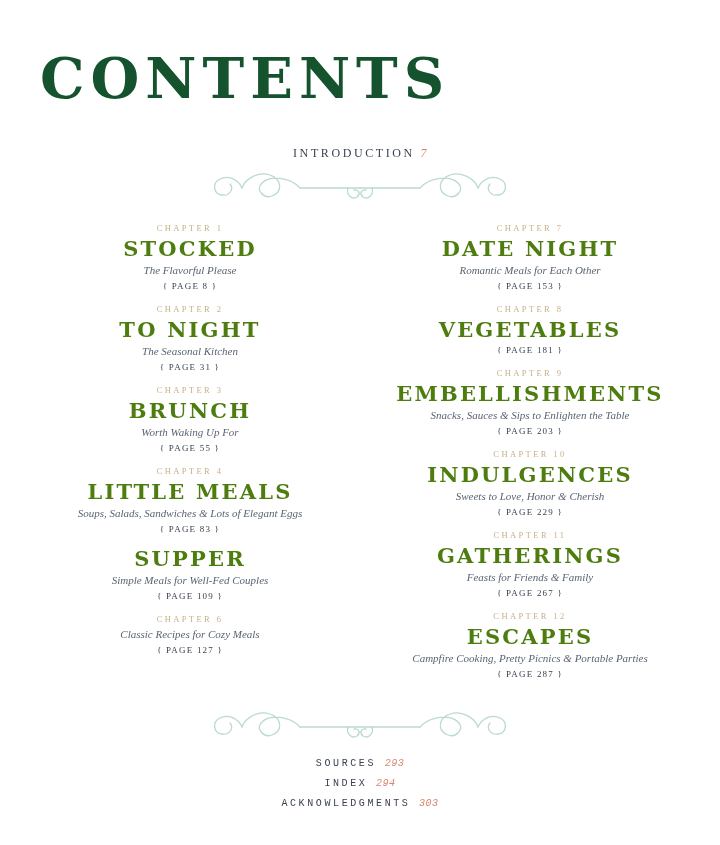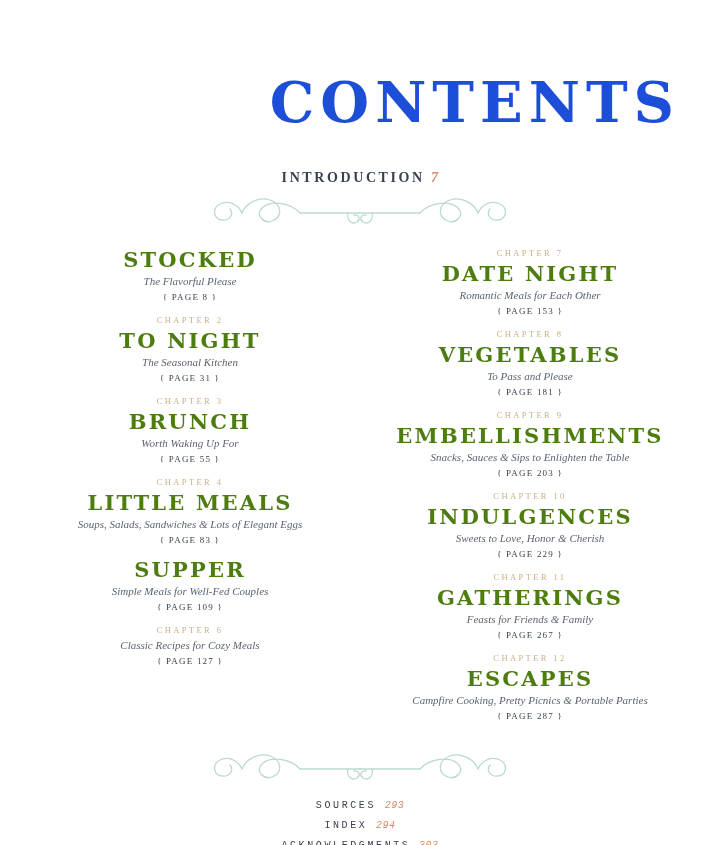--- a/index.html
+++ b/index.html
@@ -17,40 +17,39 @@
   .page {
     width: 720px;
     height: 845px;
     position: relative;
     box-sizing: border-box;
     padding: 0 40px;
   }
 
   
   .title {
-    text-align: right;
+    text-align: left;
     font-family: "DejaVu Serif", serif;
     font-weight: 700;
     font-size: 56px;
     letter-spacing: 6px;
-    color: #1d4ed8;
-    margin-top: 72px;
+    color: #14532d;
+    margin-top: 48px;
     margin-bottom: 0;
     line-height: 1.1;
   }
 
   
   .intro-line {
     text-align: center;
     margin-top: 36px;
     font-family: "Liberation Serif", serif;
-    font-size: 14px;
+    font-size: 12px;
     letter-spacing: 2.6px;
     color: #3a4250;
-    font-weight: bold;
   }
   .intro-line .pg {
     color: #d9846b;
     font-style: italic;
     letter-spacing: 0.5px;
   }
 
   
   .flourish {
     display: block;
@@ -146,20 +145,21 @@
       <path d="M328 21 C332 12 342 8 350 12 C358 16 357 27 348 28 C340 29 336 22 340 17"></path>
       <path d="M198 21 C196 28 202 33 207 30 C211 27 209 22 204 23"></path>
       <path d="M222 21 C224 28 218 33 213 30 C209 27 211 22 216 23"></path>
     </g>
   </svg>
 
   <div class="columns">
 
     <div class="col">
       <div class="entry">
+        <div class="chapter-label">CHAPTER 1</div>
         <div class="chapter-title">STOCKED</div>
         <div class="chapter-sub">The Flavorful Please</div>
         <div class="chapter-page">{ PAGE 8 }</div>
       </div>
       <div class="entry">
         <div class="chapter-label">CHAPTER 2</div>
         <div class="chapter-title">TO NIGHT</div>
         <div class="chapter-sub">The Seasonal Kitchen</div>
         <div class="chapter-page">{ PAGE 31 }</div>
       </div>
@@ -190,21 +190,20 @@
     <div class="col">
       <div class="entry">
         <div class="chapter-label">CHAPTER 7</div>
         <div class="chapter-title">DATE NIGHT</div>
         <div class="chapter-sub">Romantic Meals for Each Other</div>
         <div class="chapter-page">{ PAGE 153 }</div>
       </div>
       <div class="entry">
         <div class="chapter-label">CHAPTER 8</div>
         <div class="chapter-title">VEGETABLES</div>
-        <div class="chapter-sub">To Pass and Please</div>
         <div class="chapter-page">{ PAGE 181 }</div>
       </div>
       <div class="entry">
         <div class="chapter-label">CHAPTER 9</div>
         <div class="chapter-title">EMBELLISHMENTS</div>
         <div class="chapter-sub">Snacks, Sauces &amp; Sips to Enlighten the Table</div>
         <div class="chapter-page">{ PAGE 203 }</div>
       </div>
       <div class="entry">
         <div class="chapter-label">CHAPTER 10</div>

